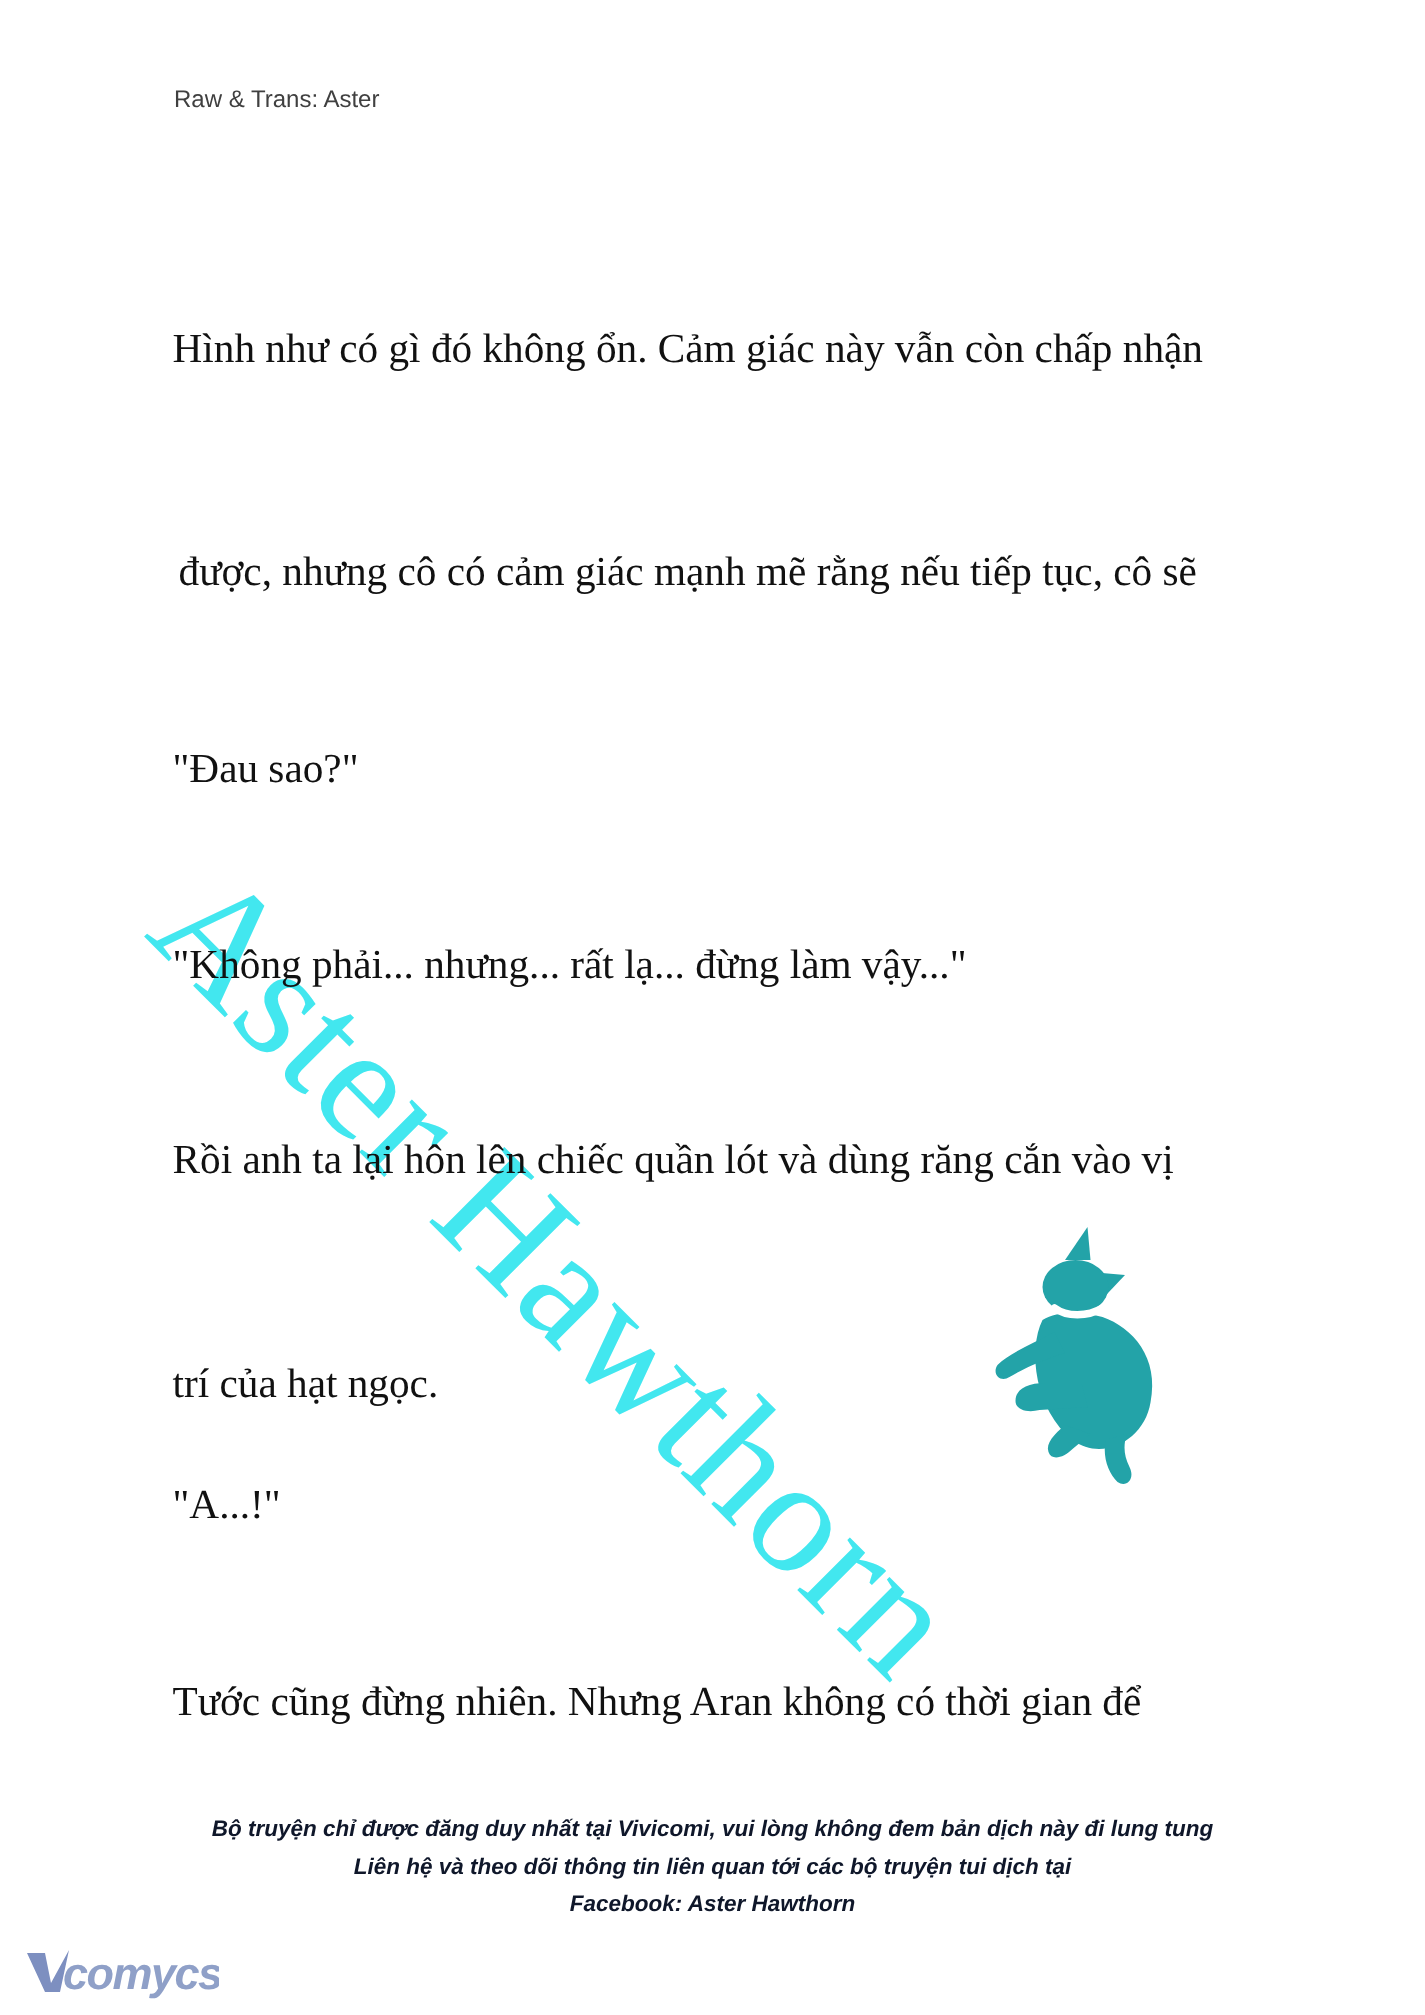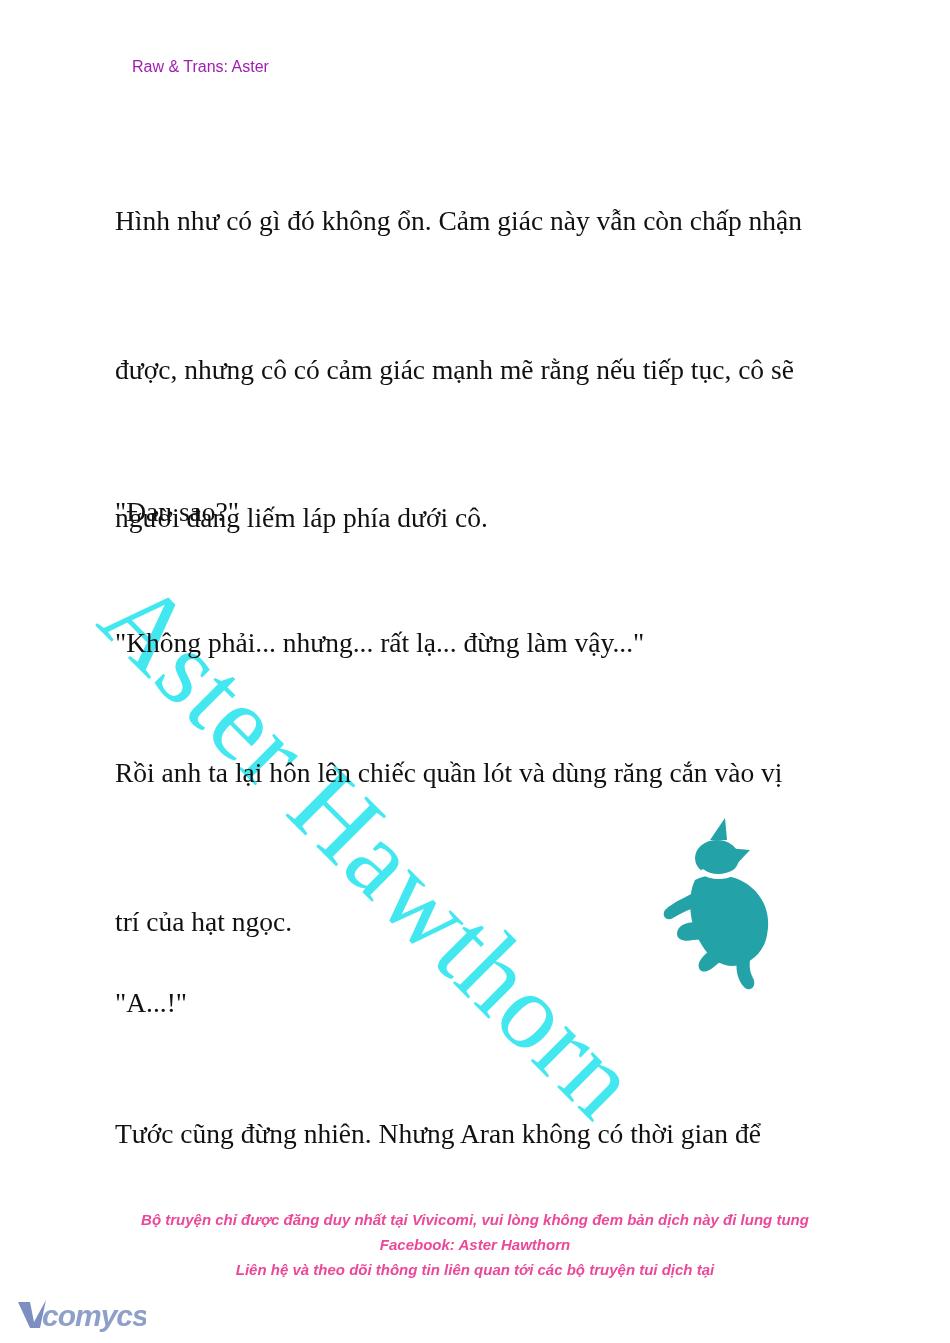--- a/index.html
+++ b/index.html
@@ -8,25 +8,25 @@
       background: #ffffff;
     }
     body {
       width: 950px;
       height: 1343px;
       position: relative;
       overflow: hidden;
     }
     .page-header {
       position: absolute;
-      left: 132px;
+      left: 116px;
       top: 58px;
       font-family: "Liberation Sans", sans-serif;
       font-size: 16px;
-      color: #a21caf;
+      color: #404040;
     }
     .para {
       position: absolute;
       left: 115px;
       margin: 0;
       font-family: "Liberation Serif", serif;
       font-size: 27.5px;
       line-height: 49.5px;
       color: #111111;
       white-space: pre;
@@ -59,21 +59,21 @@
       position: absolute;
       left: 0;
       top: 1207px;
       width: 950px;
       text-align: center;
       font-family: "Liberation Sans", sans-serif;
       font-style: italic;
       font-weight: bold;
       font-size: 15px;
       line-height: 25px;
-      color: #ec4899;
+      color: #0f172a;
     }
     .footer span { display: block; }
     .logo {
       position: absolute;
       left: 16px;
       top: 1296px;
       width: 130px;
       height: 40px;
     }
     .logo-text {
@@ -85,24 +85,23 @@
       fill: #8fa0c8;
     }
   </style>
 </head>
 <body>
 
 <div class="page-header">Raw &amp; Trans: Aster</div>
 
 <div class="watermark">Aster Hawthorn</div>
 
-<p class="para" style="top:97px;">
+<p class="para" style="top:108px;text-align:center;">
   <span class="line">Hình như có gì đó không ổn. Cảm giác này vẫn còn chấp nhận</span>
   <span class="line">được, nhưng cô có cảm giác mạnh mẽ rằng nếu tiếp tục, cô sẽ</span>
-  <span class="line">người đang liếm láp phía dưới cô.</span>
 </p>
 
 <p class="para" style="top:388px;">
   <span class="line">"Đau sao?"</span>
 </p>
 
 <p class="para" style="top:519px;">
   <span class="line">"Không phải... nhưng... rất lạ... đừng làm vậy..."</span>
 </p>
 
@@ -135,20 +134,20 @@
     <path d="M55 140 C48 146, 42 152, 44 158 C46 164, 54 162, 60 156 L72 146 Z"></path>
 
     <path d="M82 150 C80 162, 84 172, 90 178 C96 182, 102 176, 98 168 C94 160, 94 154, 96 146 Z"></path>
   </g>
 
   <path d="M48 62 C56 68, 70 68, 80 62" stroke="#ffffff" stroke-width="5" fill="none" stroke-linecap="round"></path>
 </svg>
 
 <div class="footer">
   <span>Bộ truyện chỉ được đăng duy nhất tại Vivicomi, vui lòng không đem bản dịch này đi lung tung</span>
+  <span>Liên hệ và theo dõi thông tin liên quan tới các bộ truyện tui dịch tại</span>
   <span>Facebook: Aster Hawthorn</span>
-  <span>Liên hệ và theo dõi thông tin liên quan tới các bộ truyện tui dịch tại</span>
 </div>
 
 <svg class="logo" viewBox="0 0 130 40" xmlns="http://www.w3.org/2000/svg">
   <path d="M2 6 L14 6 L18 26 L30 4 L24 32 L14 32 Z" fill="#7d8fc0"></path>
   <text class="logo-text" x="26" y="30">comycs</text>
 </svg>
 
 </body></html>

